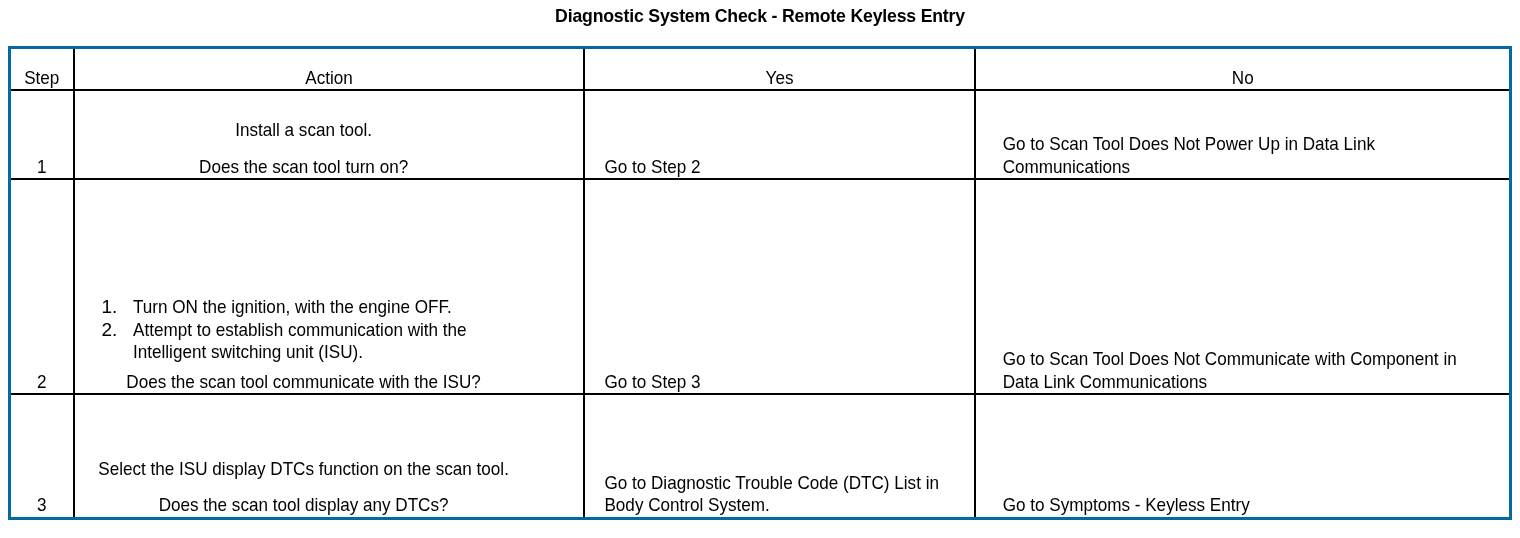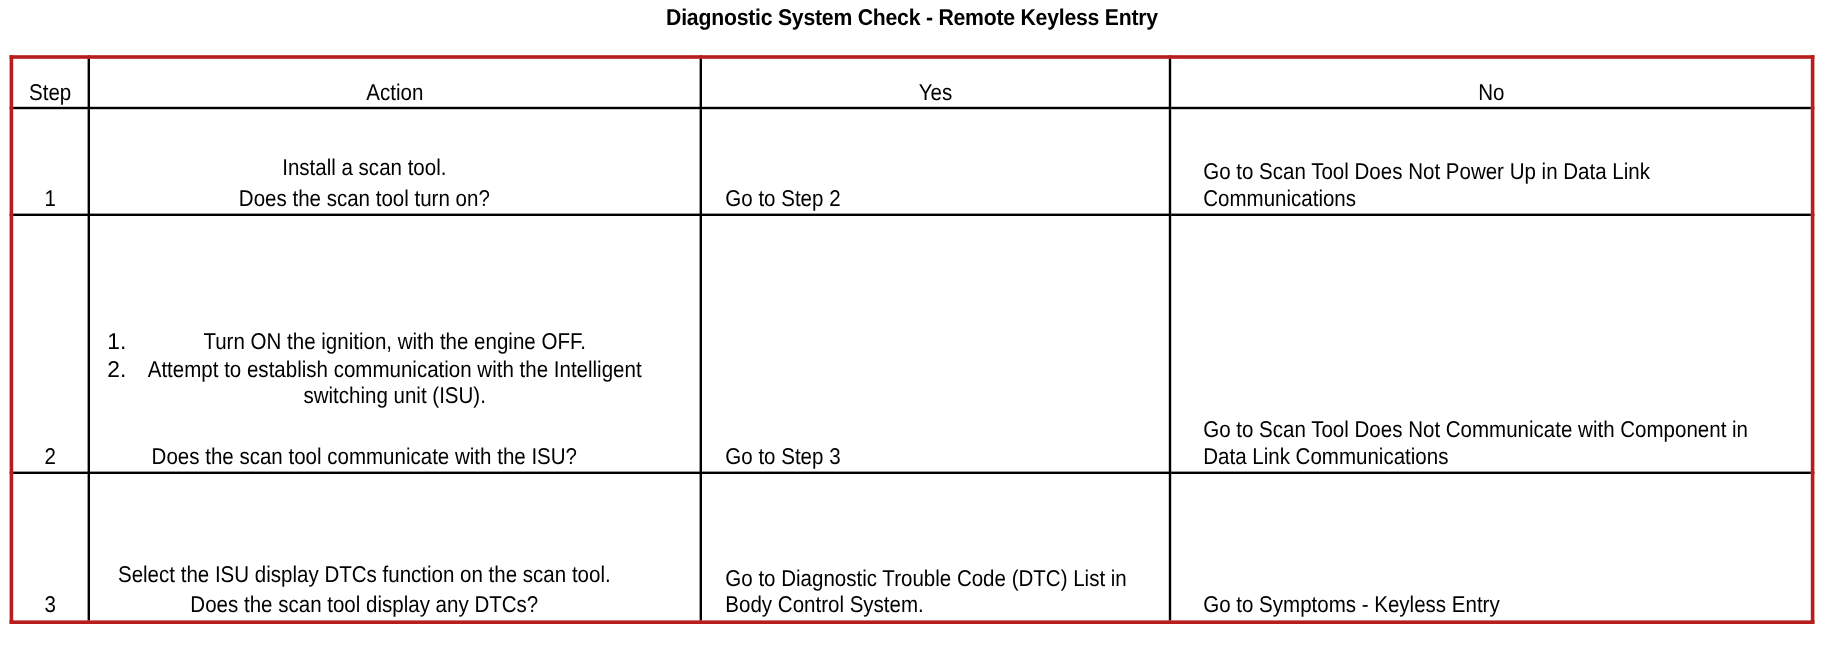--- a/index.html
+++ b/index.html
@@ -32,21 +32,21 @@
     top: 46px;
     width: 1504px;
     height: 486px;
   }
 
   table.dtable {
     border-collapse: collapse;
     width: 1504px;
     height: 388px;
     table-layout: fixed;
-    border: 3px solid #b91c1c;
+    border: 3px solid #0369a1;
   }
 
   table.dtable col.c-step   { width: 64px; }
   table.dtable col.c-action { width: 510px; }
   table.dtable col.c-yes    { width: 391px; }
   table.dtable col.c-no     { width: 536px; }
 
   table.dtable td,
   table.dtable th {
     border-left: 2px solid #000;
@@ -95,35 +95,34 @@
   td.ctr {
     vertical-align: bottom;
     padding: 0 8px 6px 8px;
   }
 
   .para {
     margin: 0;
     text-align: center;
   }
   .para + .para {
-    margin-top: 3px;
+    margin-top: 14px;
   }
 
   ol.steps {
     margin: 0 0 0 0;
-    padding-left: 36px;
+    padding-left: 48px;
     list-style-position: outside;
-    text-align: center;
   }
   ol.steps li {
     margin: 0;
     padding-left: 10px;
   }
   ol.steps + .para {
-    margin-top: 28px;
+    margin-top: 7px;
   }
 </style>
 </head>
 <body>
 
 <div id="page-title">Diagnostic System Check - Remote Keyless Entry</div>
 
 <div id="diagnostic-table-wrap">
   <table class="dtable">
     <colgroup>

